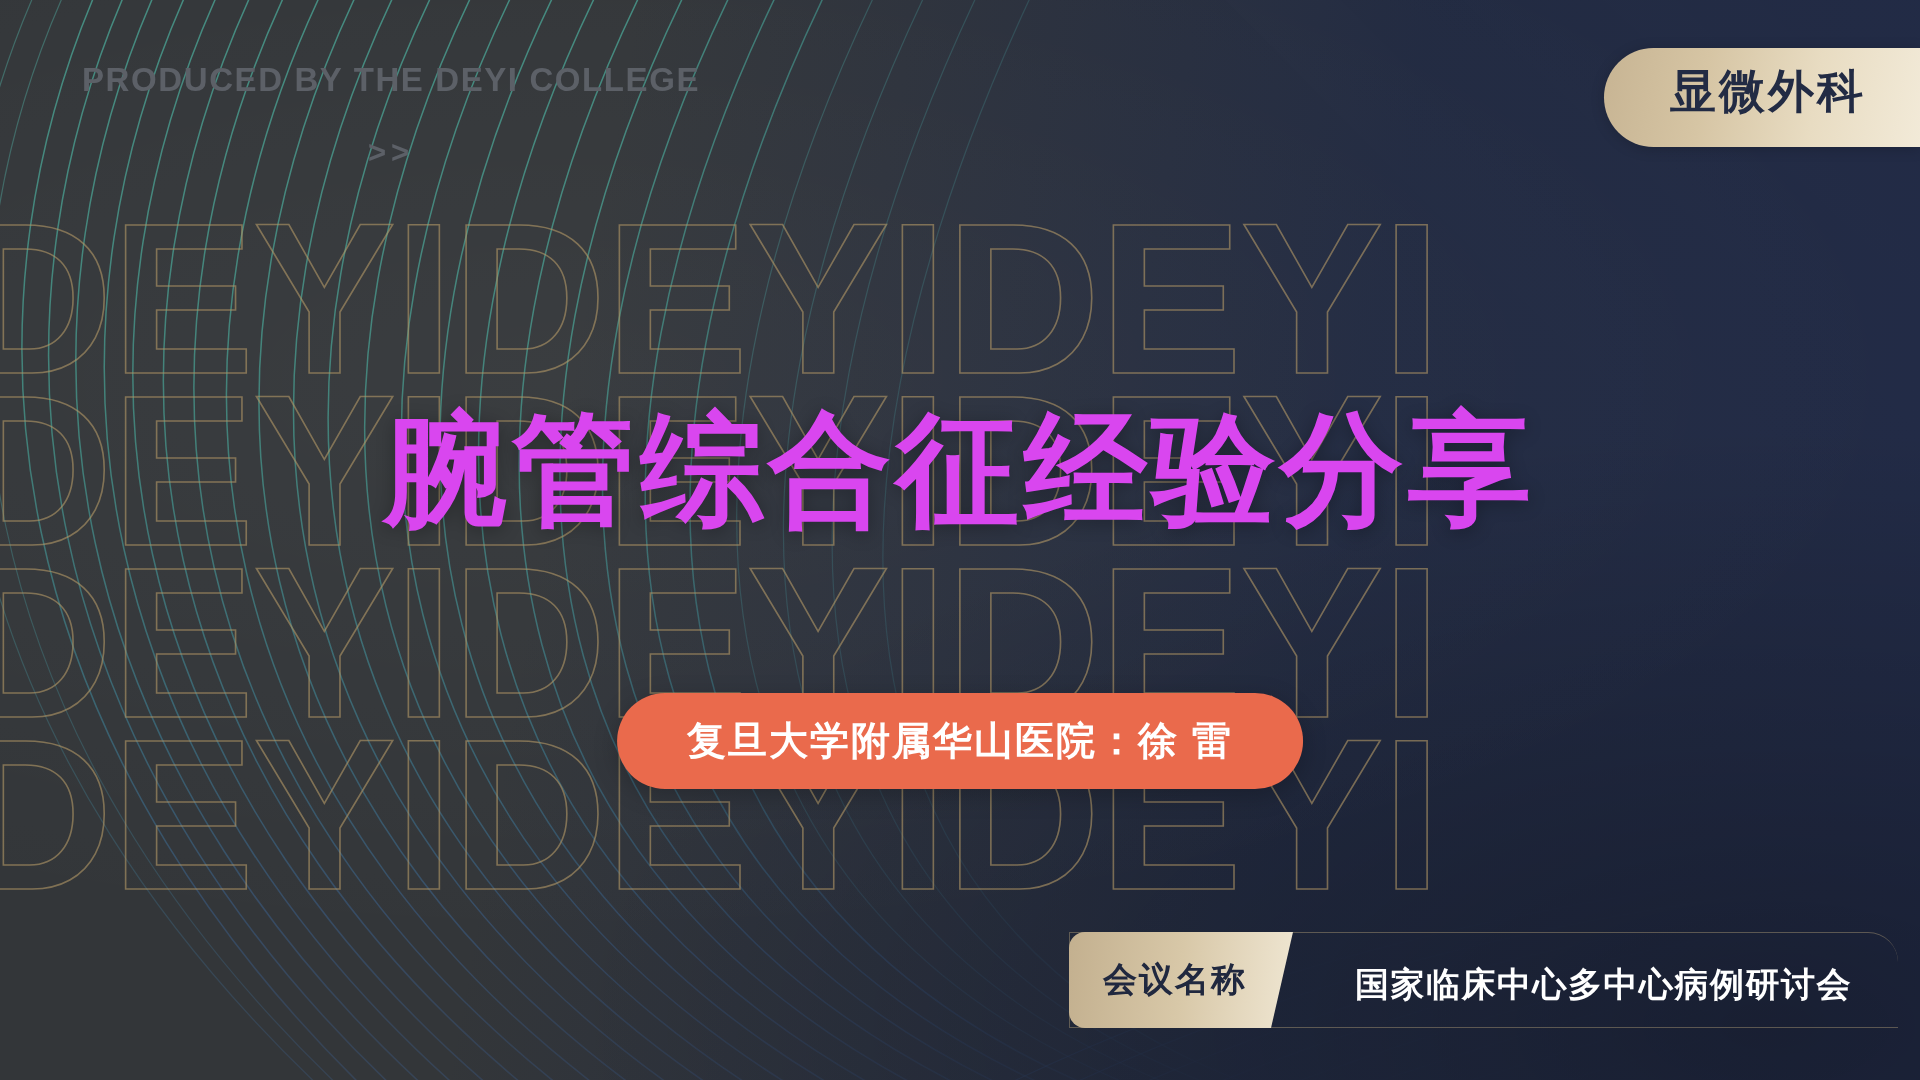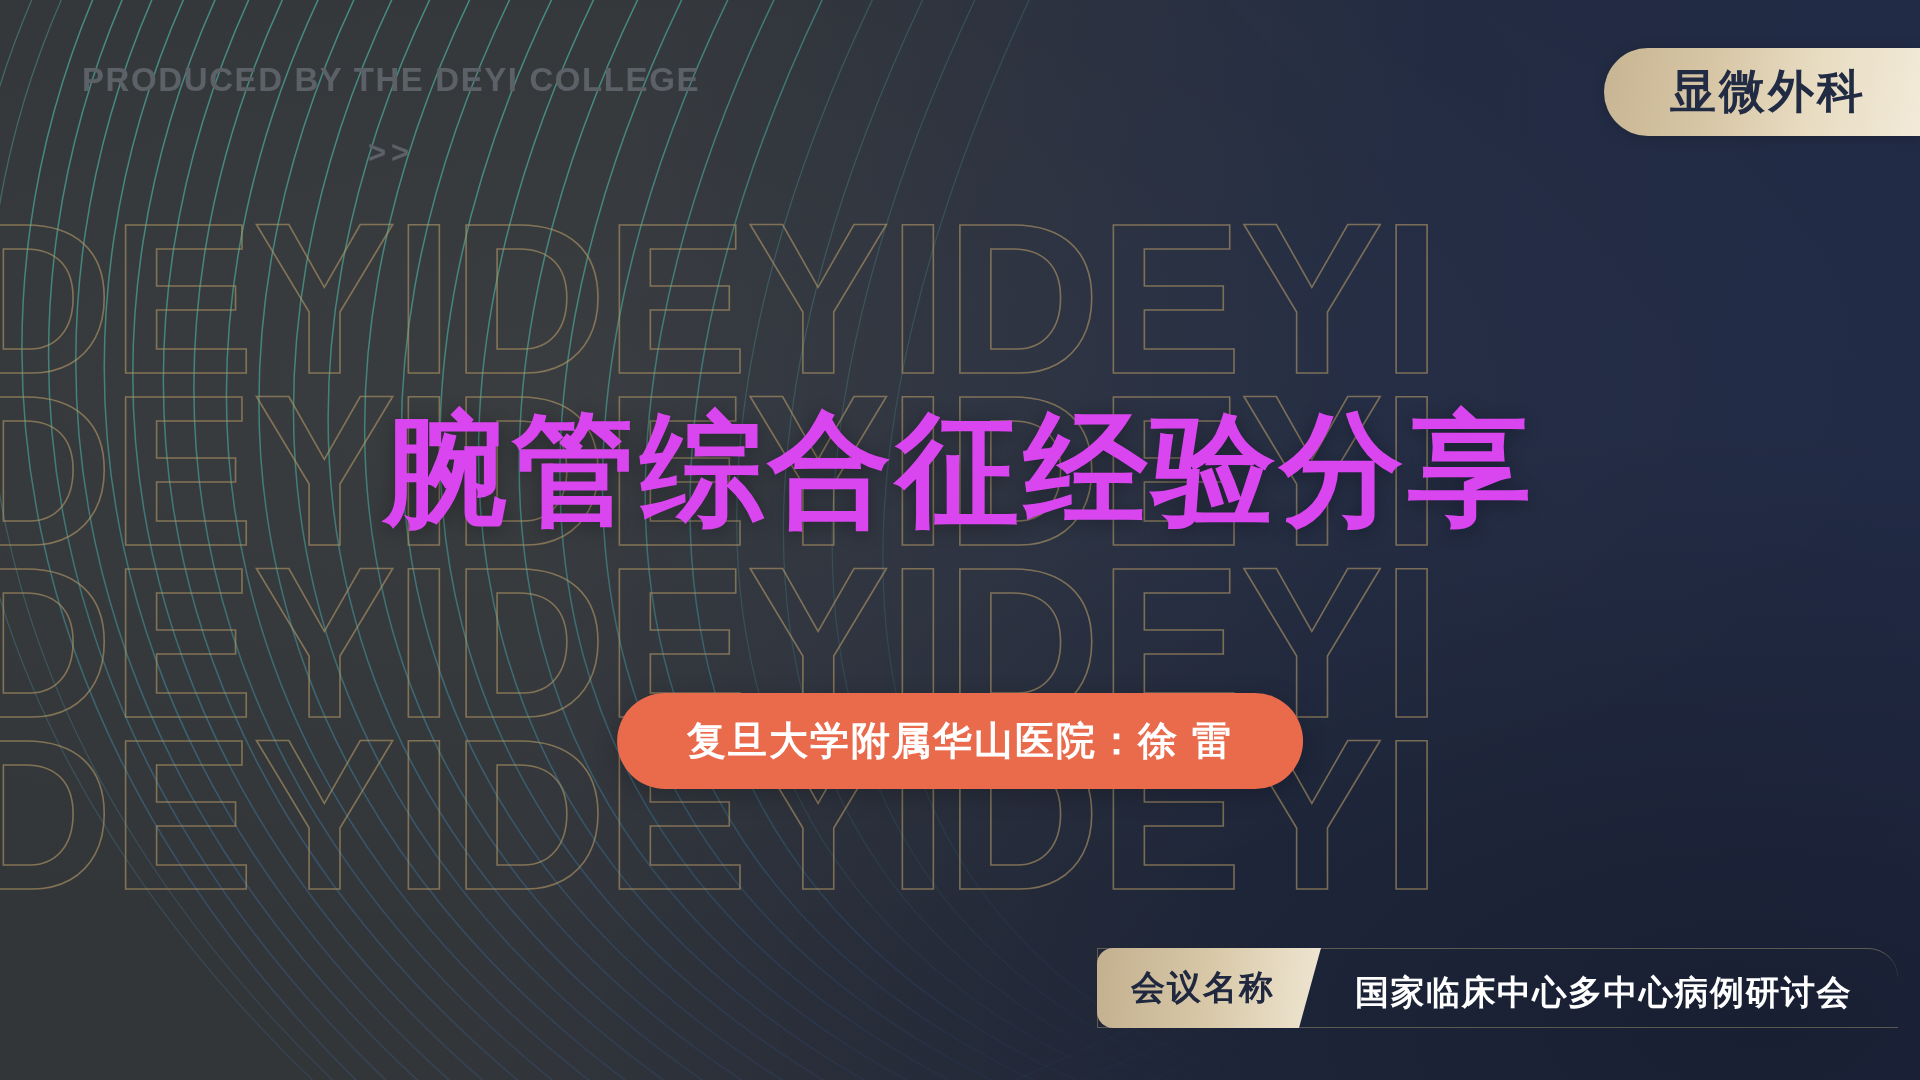--- a/index.html
+++ b/index.html
@@ -39,21 +39,21 @@
   .bg-svg{position:absolute;inset:0;}
 
   
   .header{position:absolute;left:82px;top:61px;display:flex;align-items:center;gap:36px;flex-direction:column;}
   .header-text{font-size:33px;font-weight:700;letter-spacing:1.6px;
     color:#5c6067;white-space:nowrap;}
   .chev{font-size:31px;font-weight:700;color:#5c6067;letter-spacing:5px;}
 
   
   .badge{position:absolute;right:0;top:48px;height:88px;
-    padding:0 54px 0 66px;display:flex;align-items:center;
+    padding:0 54px 11px 66px;display:flex;align-items:center;
     border-top-left-radius:52px;border-bottom-left-radius:52px;
     background:linear-gradient(100deg,#c7b493 0%,#d6c5a4 32%,#e8dcc2 66%,#f2ead8 100%);
     box-shadow:0 2px 14px rgba(0,0,0,.18);}
   .badge-text{font-size:46px;font-weight:700;color:#222b44;letter-spacing:3px;
     white-space:nowrap;}
 
   
   .wm{position:absolute;left:-42px;top:213px;width:2050px;
       font-size:215px;font-weight:800;letter-spacing:-2px;line-height:172px;
       color:transparent;-webkit-text-stroke:1.6px rgba(176,150,101,.62);
@@ -67,21 +67,21 @@
 
   
   .pill{position:absolute;left:50%;transform:translateX(-50%);top:693px;
     height:96px;padding:0 70px;display:flex;align-items:center;justify-content:center;
     background:#ea6a4c;border-radius:48px;
     box-shadow:0 6px 24px rgba(0,0,0,.22);}
   .pill-text{font-size:39px;font-weight:700;color:#ffffff;letter-spacing:2px;
     white-space:nowrap;}
 
   
-  .conf{position:absolute;right:22px;bottom:52px;height:80px;display:flex;align-items:stretch;}
+  .conf{position:absolute;right:22px;bottom:52px;height:96px;display:flex;align-items:stretch;gap:28px;}
   .conf-frame{position:absolute;inset:0;pointer-events:none;
     border:1.6px solid #c7b08263;border-right:none;
     border-top-right-radius:30px;border-bottom-right-radius:0;}
   .conf-label{position:relative;display:flex;align-items:center;
     padding:0 46px 0 34px;
     background:linear-gradient(95deg,#c3b08f 0%,#d8c8a8 50%,#efe6d2 100%);
     border-top-left-radius:16px;border-bottom-left-radius:16px;
     clip-path:polygon(0 0,100% 0,calc(100% - 22px) 100%,0 100%);}
   .conf-label span{font-size:34px;font-weight:700;color:#20283f;letter-spacing:2px;
     white-space:nowrap;}

